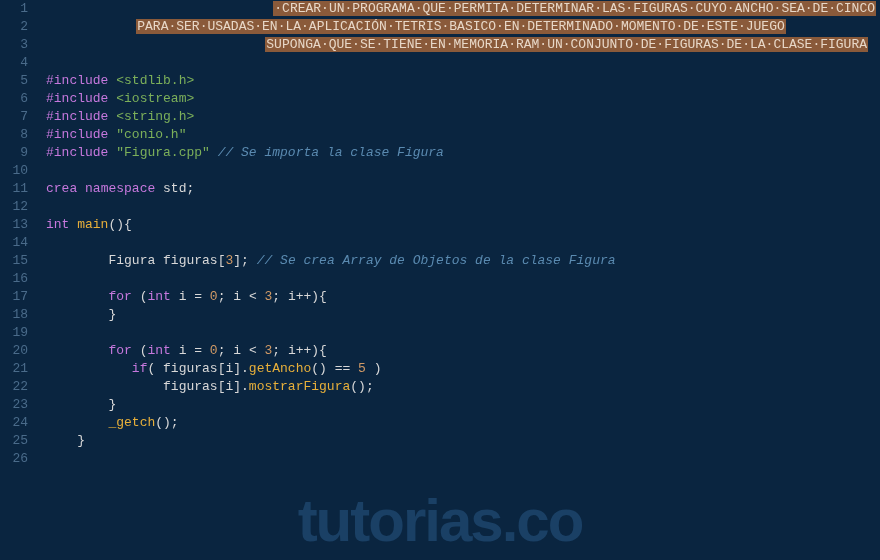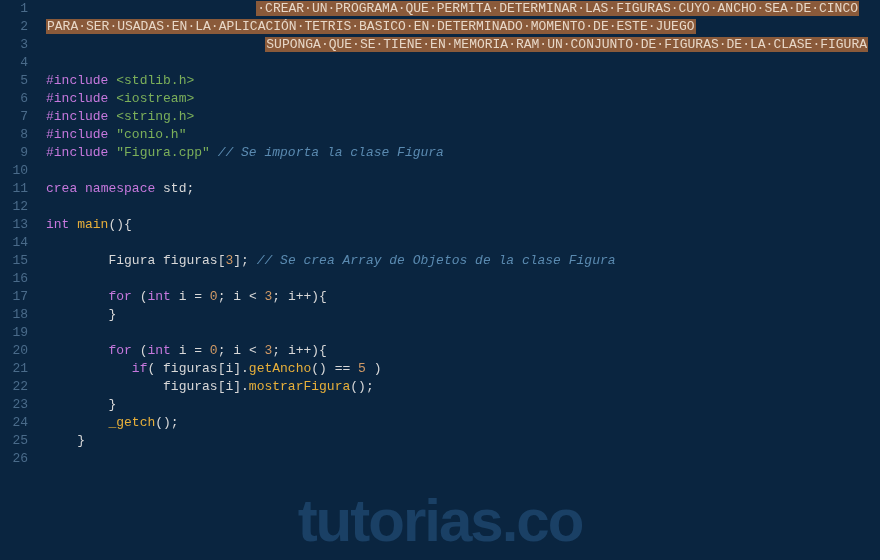--- a/index.html
+++ b/index.html
@@ -91,22 +91,22 @@
     <div>19</div>
     <div>20</div>
     <div>21</div>
     <div>22</div>
     <div>23</div>
     <div>24</div>
     <div>25</div>
     <div>26</div>
   </div>
   <div class="code">
-    <div class="line" style="text-align:right;padding-right:21px"><span class="hl-comment-box">·CREAR·UN·PROGRAMA·QUE·PERMITA·DETERMINAR·LAS·FIGURAS·CUYO·ANCHO·SEA·DE·CINCO</span></div>
-    <div class="line" style="text-align:left;padding-right:4px"><span class="hl-comment-box">PARA·SER·USADAS·EN·LA·APLICACIÓN·TETRIS·BASICO·EN·DETERMINADO·MOMENTO·DE·ESTE·JUEGO</span></div>
+    <div class="line" style="text-align:right;padding-right:4px"><span class="hl-comment-box">·CREAR·UN·PROGRAMA·QUE·PERMITA·DETERMINAR·LAS·FIGURAS·CUYO·ANCHO·SEA·DE·CINCO</span></div>
+    <div class="line" style="text-align:center;padding-right:4px"><span class="hl-comment-box">PARA·SER·USADAS·EN·LA·APLICACIÓN·TETRIS·BASICO·EN·DETERMINADO·MOMENTO·DE·ESTE·JUEGO</span></div>
     <div class="line" style="text-align:right;padding-right:12px"><span class="hl-comment-box">SUPONGA·QUE·SE·TIENE·EN·MEMORIA·RAM·UN·CONJUNTO·DE·FIGURAS·DE·LA·CLASE·FIGURA</span></div>
     <div class="line"></div>
     <div class="line"><span class="kw">#include</span> <span class="str-ang">&lt;stdlib.h&gt;</span></div>
     <div class="line"><span class="kw">#include</span> <span class="str-ang">&lt;iostream&gt;</span></div>
     <div class="line"><span class="kw">#include</span> <span class="str-ang">&lt;string.h&gt;</span></div>
     <div class="line"><span class="kw">#include</span> <span class="str-q">"conio.h"</span></div>
     <div class="line"><span class="kw">#include</span> <span class="str-q">"Figura.cpp"</span><span class="comment"> // Se importa la clase Figura</span></div>
     <div class="line"></div>
     <div class="line"><span class="kw">crea</span> <span class="kw2">namespace</span><span class="id"> std;</span></div>
     <div class="line"></div>

